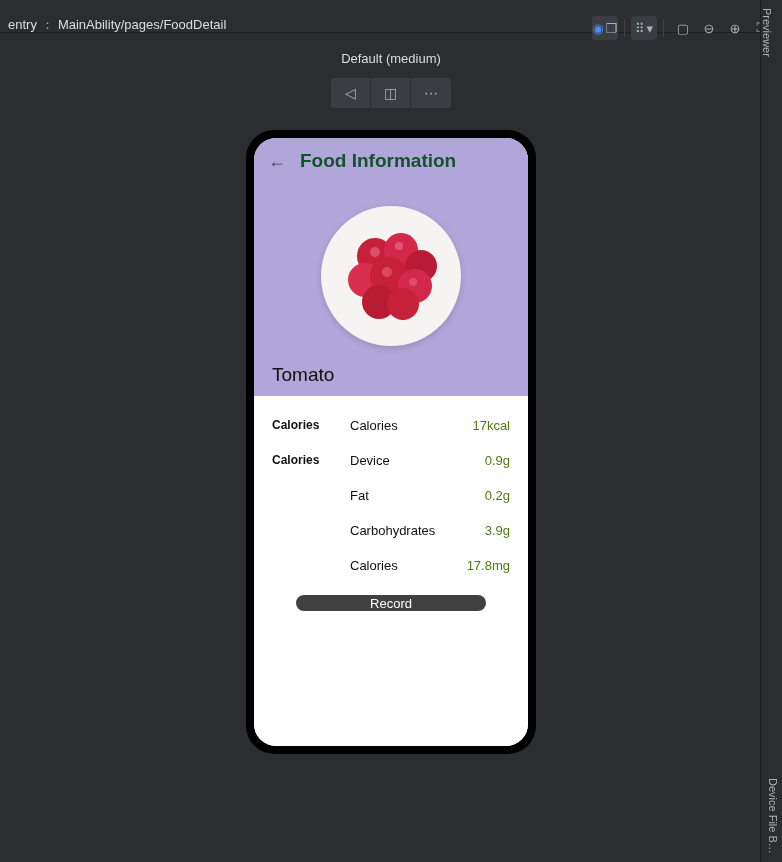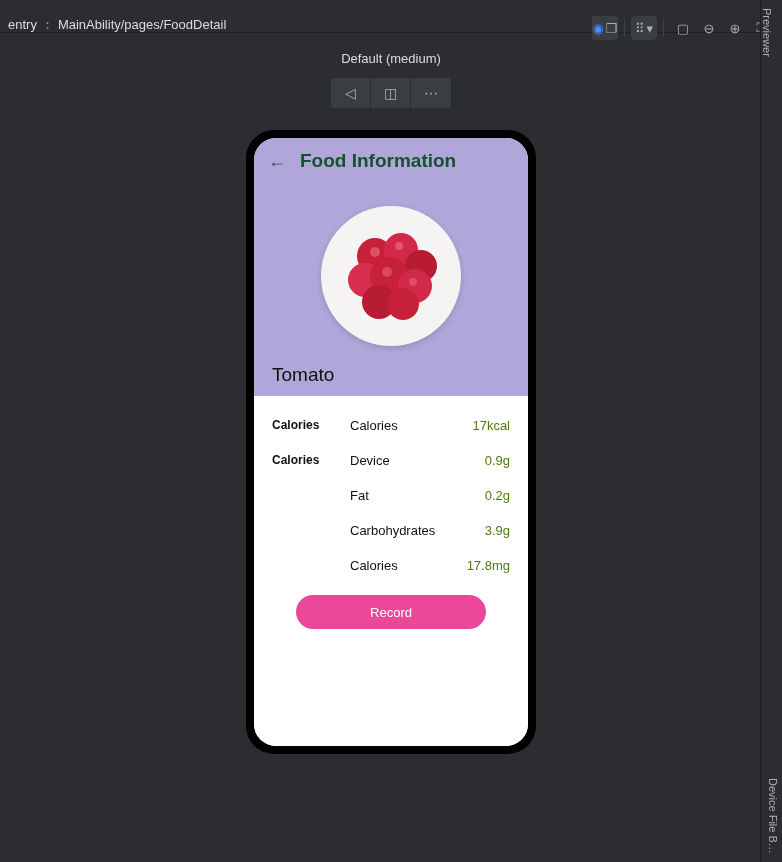--- a/index.html
+++ b/index.html
@@ -126,23 +126,23 @@
       padding: 22px 18px 22px 18px;
       display: flex; flex-direction: column;
     }
     .nutri-grid { display: grid; grid-template-columns: 70px 1fr auto; row-gap: 20px; column-gap: 8px; }
     .row-label { font-size: 12px; font-weight: 700; color: #111; }
     .nutri-name { font-size: 13px; color: #111; }
     .nutri-val { font-size: 13px; color: #4d7c0f; text-align: right; }
 
     .record-btn {
       margin: 22px auto 0 auto;
-      width: 190px; height: 34px;
+      width: 190px; height: 16px;
       border-radius: 17px;
-      background: #ec4899;
+      background: #404040;
       color: #fff; font-size: 13px;
       display: flex; align-items: center; justify-content: center;
       cursor: pointer; border: none;
     }
   </style>
 </head>
 <body>
 
 <div class="top-bar">
   <div class="path">

